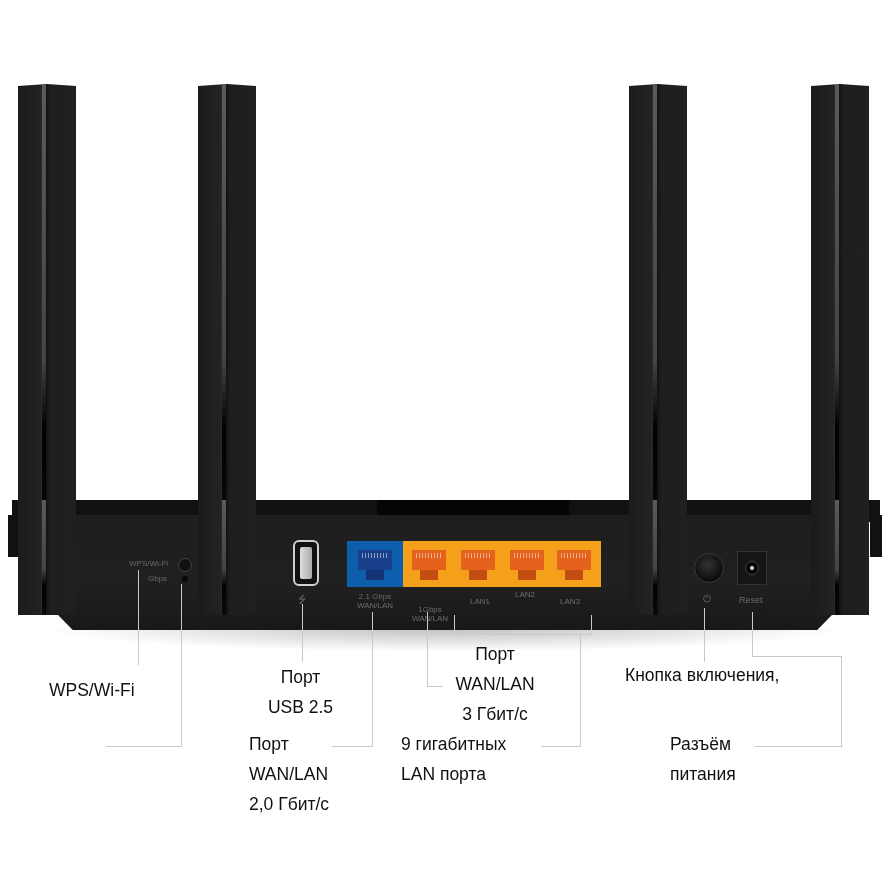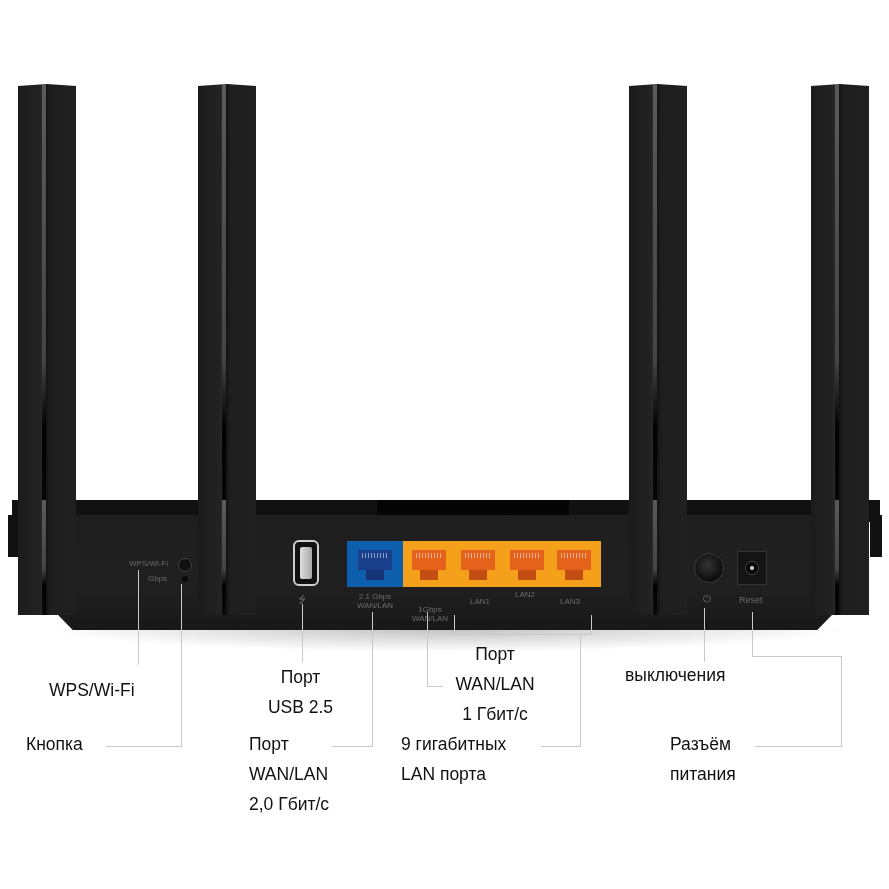--- a/index.html
+++ b/index.html
@@ -138,45 +138,44 @@
 
   <div class="callout-line" style="left:752px; top:612px; width:1px; height:44px;"></div>
   <div class="callout-line" style="left:752px; top:656px; width:90px; height:1px;"></div>
   <div class="callout-line" style="left:841px; top:656px; width:1px; height:90px;"></div>
   <div class="callout-line" style="left:755px; top:746px; width:87px; height:1px;"></div>
 </div>
 
 <div class="label" style="left:49px; top:675px;">WPS/Wi-Fi</div>
 
 <div class="label" style="left:26px; top:729px;">
-  <div>Кнопка</div>
 </div>
 
 <div class="label center" style="left:253px; top:662px; width:95px;">
   <div>Порт</div>
   <div>USB 2.5</div>
 </div>
 
 <div class="label" style="left:249px; top:729px;">
   <div>Порт</div>
   <div>WAN/LAN</div>
   <div>2,0 Гбит/с</div>
 </div>
 
 <div class="label center" style="left:440px; top:639px; width:110px;">
   <div>Порт</div>
   <div>WAN/LAN</div>
-  <div>1 Гбит/с</div>
+  <div>3 Гбит/с</div>
 </div>
 
 <div class="label" style="left:401px; top:729px;">
   <div>9 гигабитных</div>
   <div>LAN порта</div>
 </div>
 
 <div class="label" style="left:625px; top:660px;">
-  <div>выключения</div>
+  <div>Кнопка включения,</div>
 </div>
 
 <div class="label" style="left:670px; top:729px;">
   <div>Разъём</div>
   <div>питания</div>
 </div>
 
 </body></html>

